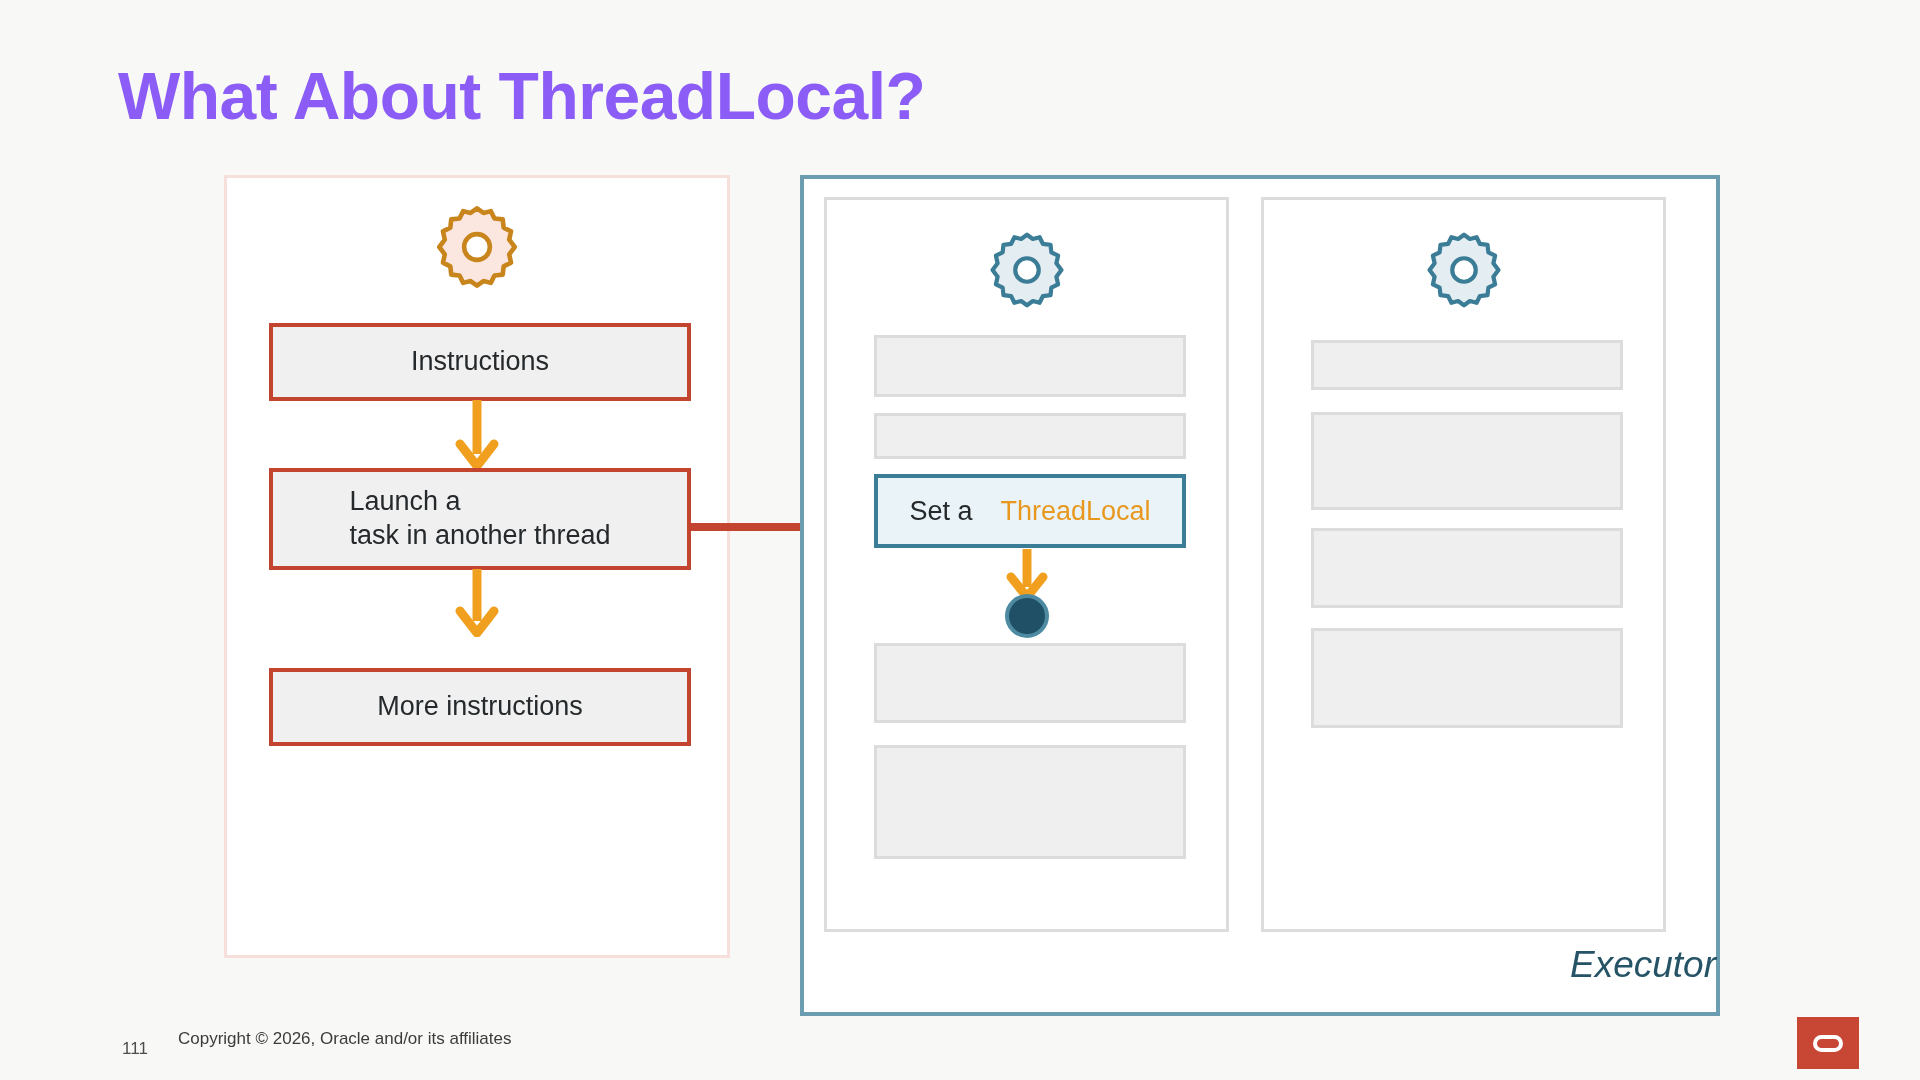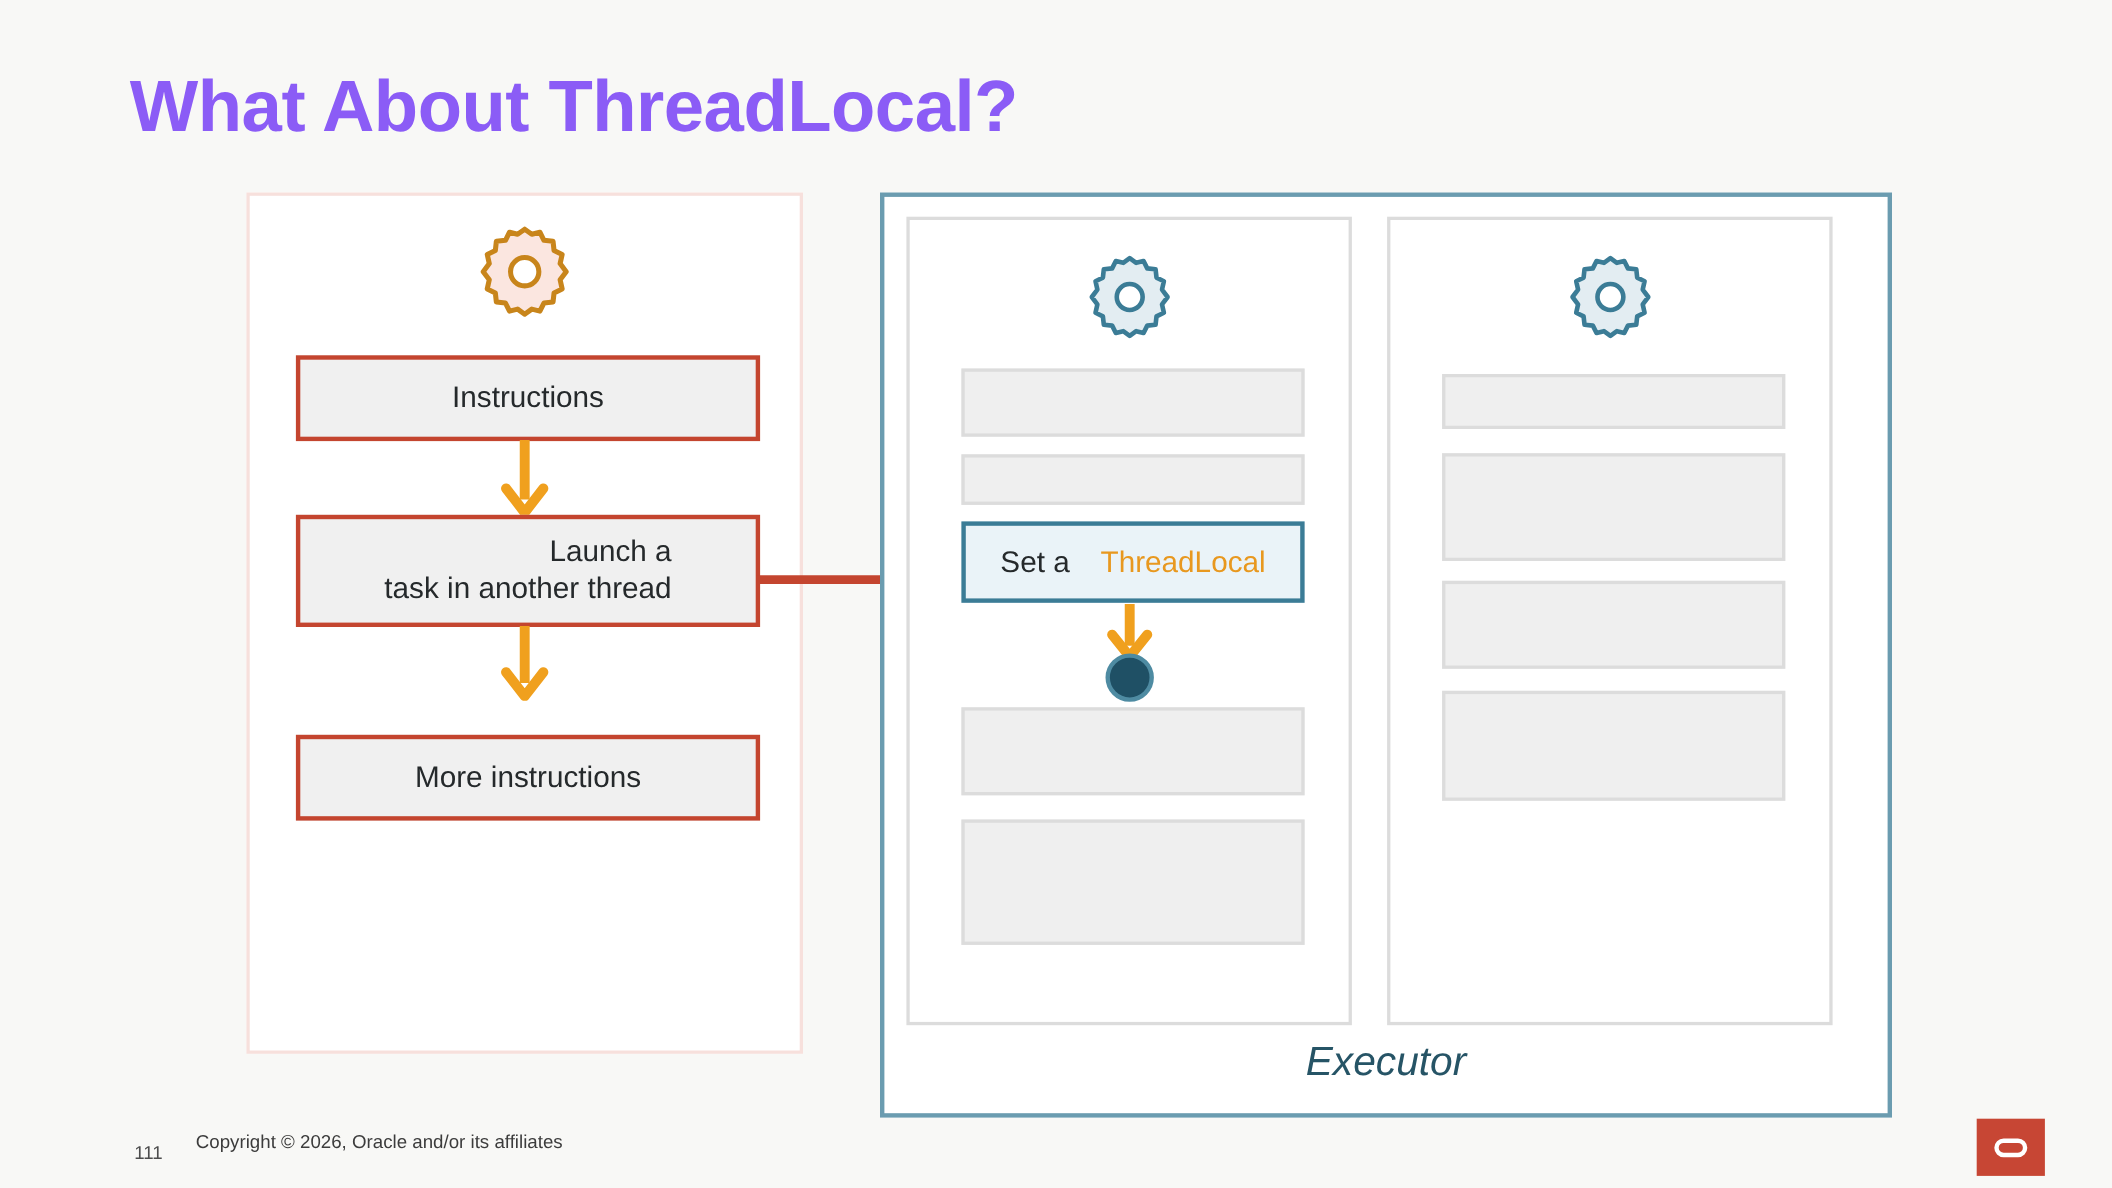--- a/index.html
+++ b/index.html
@@ -49,21 +49,21 @@
 
   .flow-box {
     position: absolute;
     left: 42px;
     width: 422px;
     background: #f0f0f0;
     border: 4px solid #c4452f;
     display: flex;
     align-items: center;
     justify-content: center;
-    text-align: right;
+    text-align: left;
     color: #25292b;
     font-size: 27px;
     line-height: 1.25;
   }
 
   #box-instructions { top: 145px; height: 78px; }
   #box-launch       { top: 290px; height: 102px; }
   #box-more         { top: 458px; height: 78px; margin-top: 32px; }
 
   
@@ -170,21 +170,21 @@
   #c2-s2 { top: 212px; height: 98px; }
   #c2-s3 { top: 328px; height: 80px; }
   #c2-s4 { top: 428px; height: 100px; }
 
   
   #executor-label {
     position: absolute;
     left: 0;
     right: 0;
     top: 765px;
-    text-align: center;
+    text-align: right;
     font-size: 37px;
     font-style: italic;
     color: #265466;
   }
 
   
   #footer-page {
     position: absolute;
     left: 122px;
     top: 1029px;

